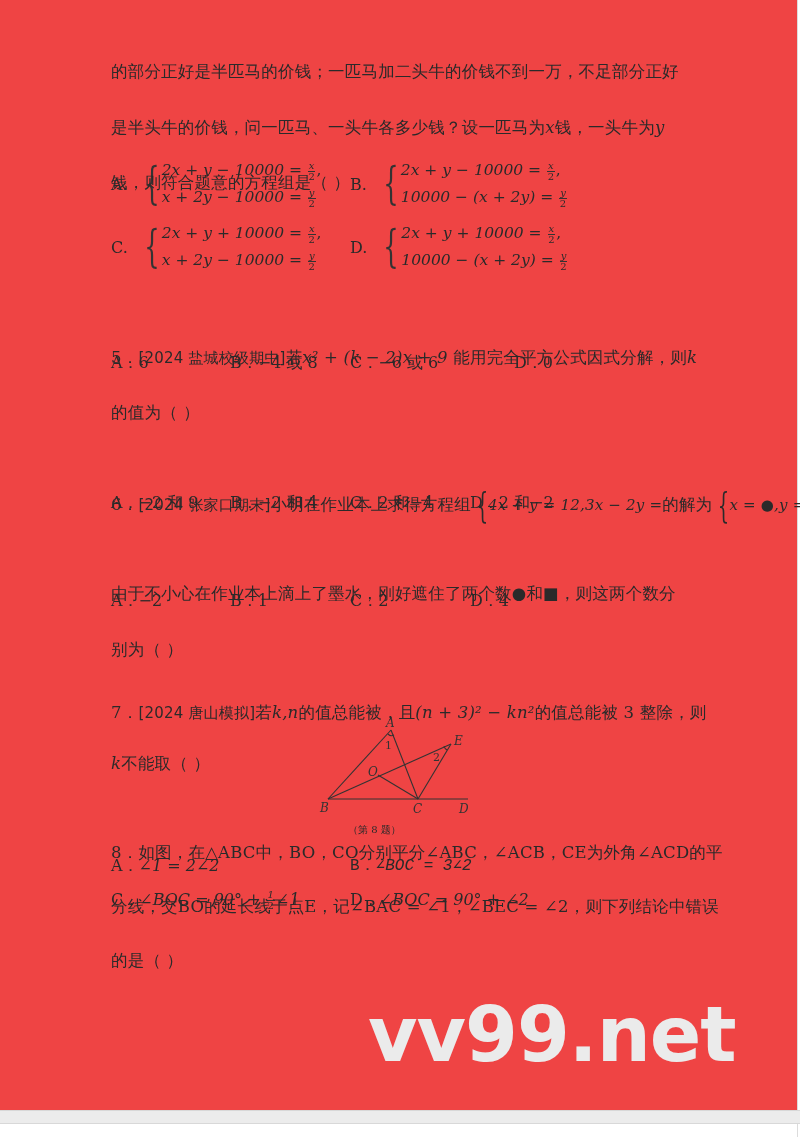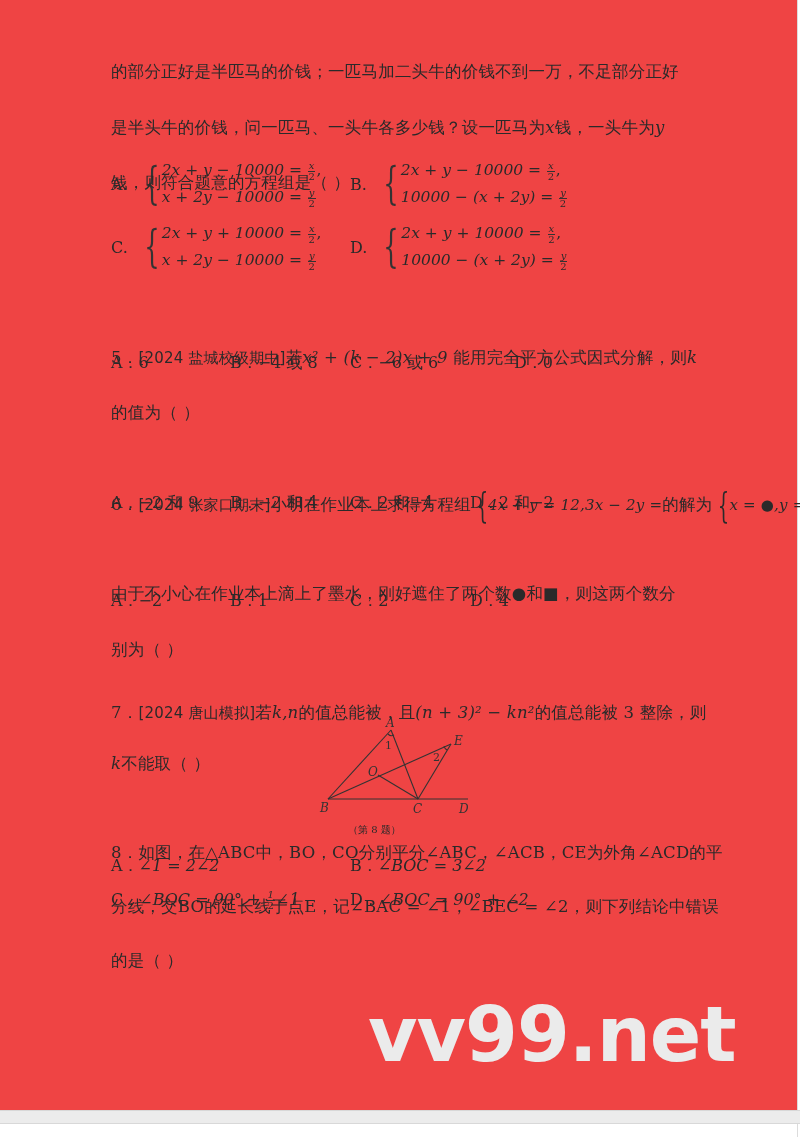--- a/index.html
+++ b/index.html
@@ -170,21 +170,21 @@
       <text x="368" y="776">O</text>
     </g>
     <g font-family="DejaVu Serif, serif" font-size="11" fill="#333">
       <text x="385" y="749">1</text>
       <text x="433" y="761">2</text>
     </g>
   </svg>
   <div class="caption">（第 8 题）</div>
 
   <div class="opt" style="left:111px; top:856px;"><span>A．</span><span class="i">∠1 = 2∠2</span></div>
-  <div class="opt" style="left:350px; top:856px;"><span>B．</span><span class="i">∠BOC = 3∠2</span></div>
+  <div class="opt" style="left:350px; top:856px;font-family:Liberation Mono, monospace;"><span>B．</span><span class="i">∠BOC = 3∠2</span></div>
   <div class="opt" style="left:111px; top:890px;"><span>C．</span><span class="i">∠BOC = 90° + </span><span class="frac">
         <span class="num">1</span>
         <span class="den">2</span>
       </span><span class="i">∠1</span></div>
   <div class="opt" style="left:350px; top:890px;"><span>D．</span><span class="i">∠BOC = 90° + ∠2</span></div>
 
 </div>
 
 <div class="gap"></div>
 <div class="page2"></div>

